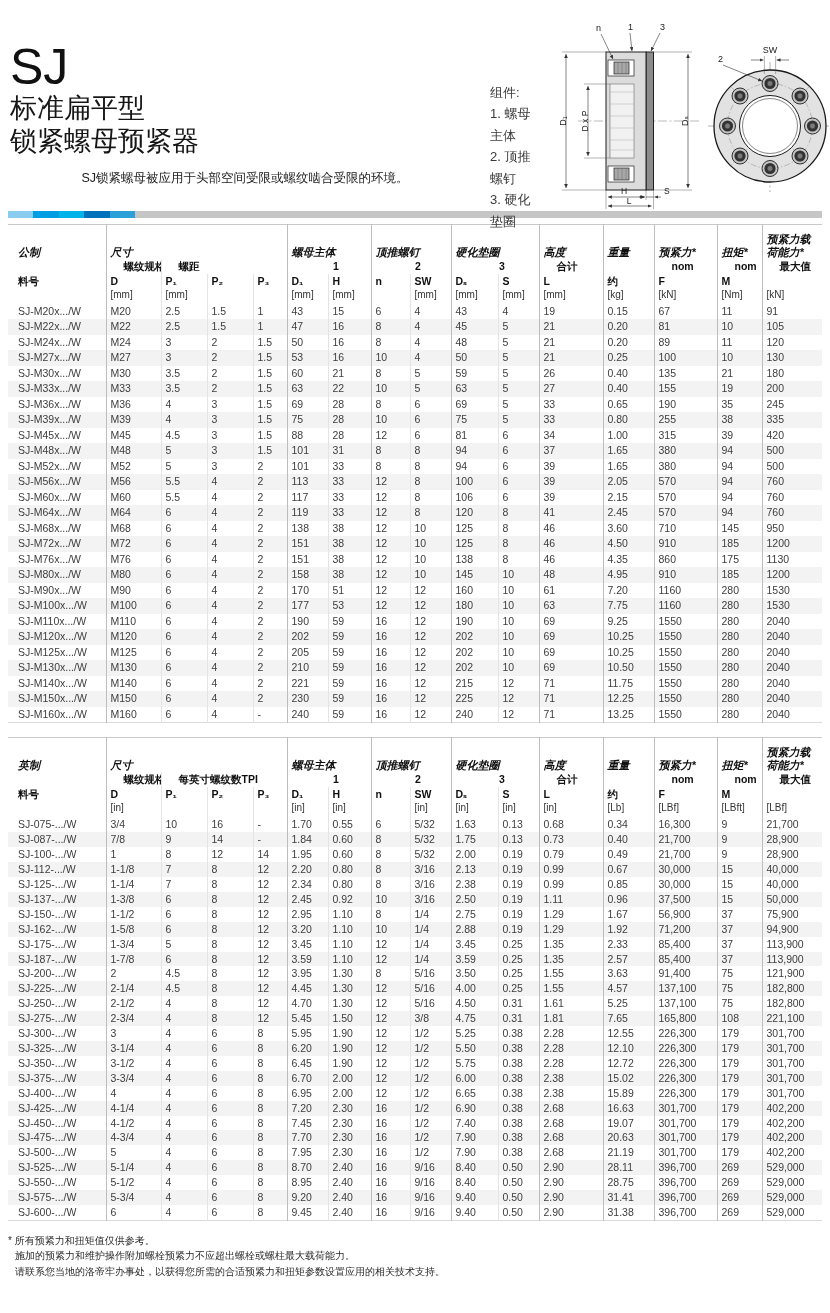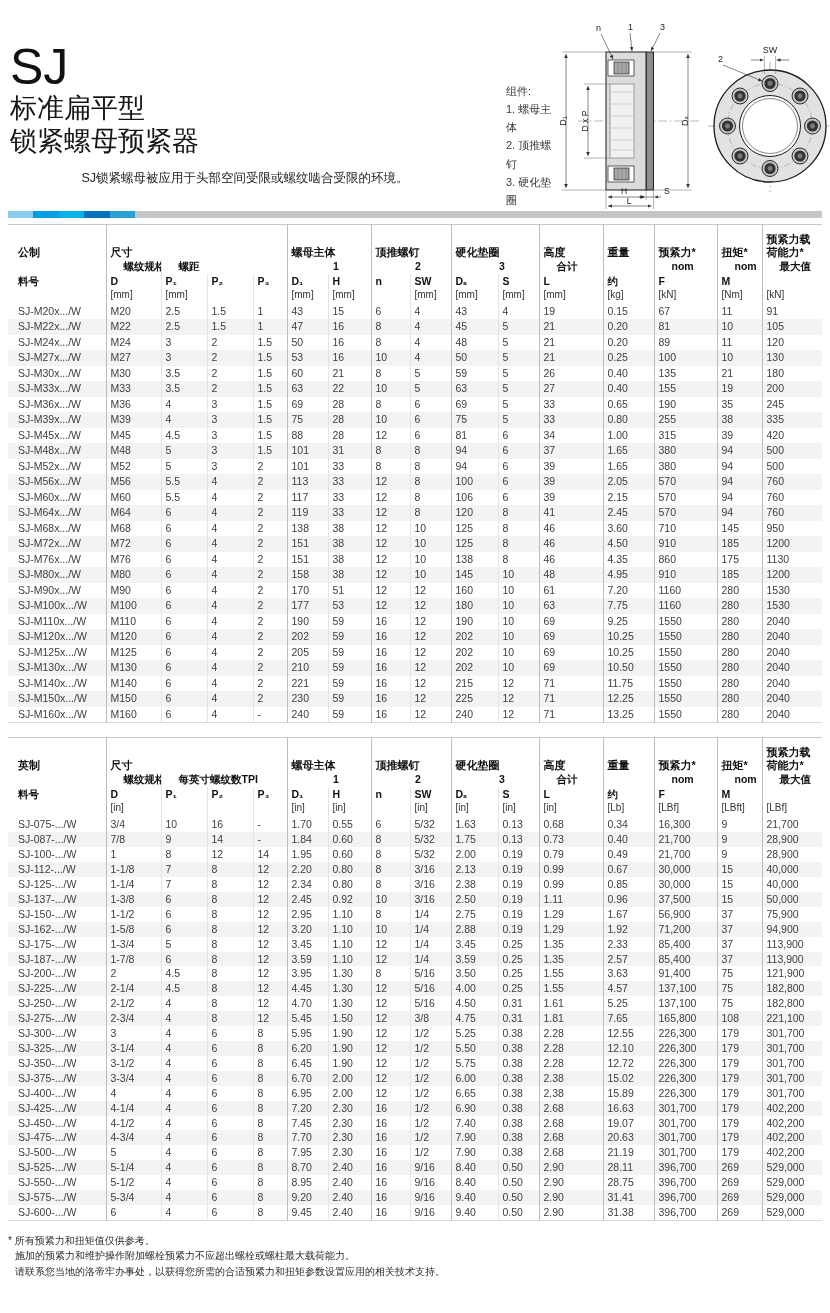--- a/index.html
+++ b/index.html
@@ -6,39 +6,39 @@
   body{font-family:"Liberation Sans","DejaVu Sans",sans-serif;color:#1a1a1a;}
   .page{position:relative;width:830px;height:1313px;background:#fff;box-sizing:border-box;padding:0 8px;overflow:hidden;}
 
   
   .top{position:relative;height:211px;}
   .title-block{position:absolute;left:2px;top:42px;width:470px;}
   .title-block h1{margin:0;font-size:50px;font-weight:300;line-height:1.0;letter-spacing:0px;color:#111;}
   .subtitle{font-size:27px;font-weight:400;line-height:1.22;color:#161616;}
   .subtitle.first{margin-top:0;}
   .desc{margin:12px 0 0 0;font-size:12.5px;color:#222;text-align:center;}
-  .legend{position:absolute;left:498px;top:82px;width:52px;font-size:11px;line-height:1.65;color:#3a3a3a;}
+  .legend{position:absolute;left:482px;top:82px;width:52px;font-size:13px;line-height:1.65;color:#3a3a3a;}
   svg.sec{position:absolute;left:542px;top:20px;}
   svg.fro{position:absolute;left:698px;top:24px;}
   svg text{font-family:"Liberation Sans","DejaVu Sans",sans-serif;fill:#1a1a1a;}
 
   
   .accent-bar{display:flex;height:7px;width:814px;margin:0 0 6px 0;}
   .accent-bar .seg{width:25.4px;height:100%;}
   .accent-bar .rest{flex:1;height:100%;}
 
   
   table.grid{border-collapse:collapse;table-layout:fixed;width:814px;border-top:1px solid #c9c9c9;border-bottom:1px solid #dadada;}
   .grid th,.grid td{text-align:left;padding:0 3px 0 4px;overflow:hidden;white-space:nowrap;box-sizing:border-box;}
   .grid th:first-child,.grid td:first-child{padding-left:10px;}
   .grid td{font-size:10.5px;color:#3d3d3d;line-height:15.5px;height:15.5px;}
   .t-imperial td{line-height:14.9px;height:14.9px;}
   .grid tbody tr:nth-child(even){background:#f3f3f3;}
   .grid thead th{color:#101010;font-weight:bold;vertical-align:bottom;}
-  .row-groups th{padding-top:8px;font-size:11px;vertical-align:top;line-height:1.18;white-space:normal;}
+  .row-groups th{padding-top:8px;font-size:11px;vertical-align:top;line-height:1.18;white-space:normal;font-style:italic;}
   .row-subs th{font-size:10.5px;line-height:15px;padding-left:17px;}
   .row-subs th.num{text-align:center;}
   tr[data-cells] th{font-size:10.5px;line-height:14px;}
   tr.row-units th{font-weight:normal;font-size:10px;color:#333;line-height:13px;padding-bottom:3px;}
   
   .bs{border-right:1px solid #bdbdbd;}
   .bl{border-right:1px solid #e4e4e4;}
   .grid tbody td,.grid tr[data-cells] th{border-right:1px solid #e4e4e4;}
   .grid tbody td:nth-child(1),.grid tr[data-cells] th:nth-child(1),
   .grid tbody td:nth-child(5),.grid tr[data-cells] th:nth-child(5),

